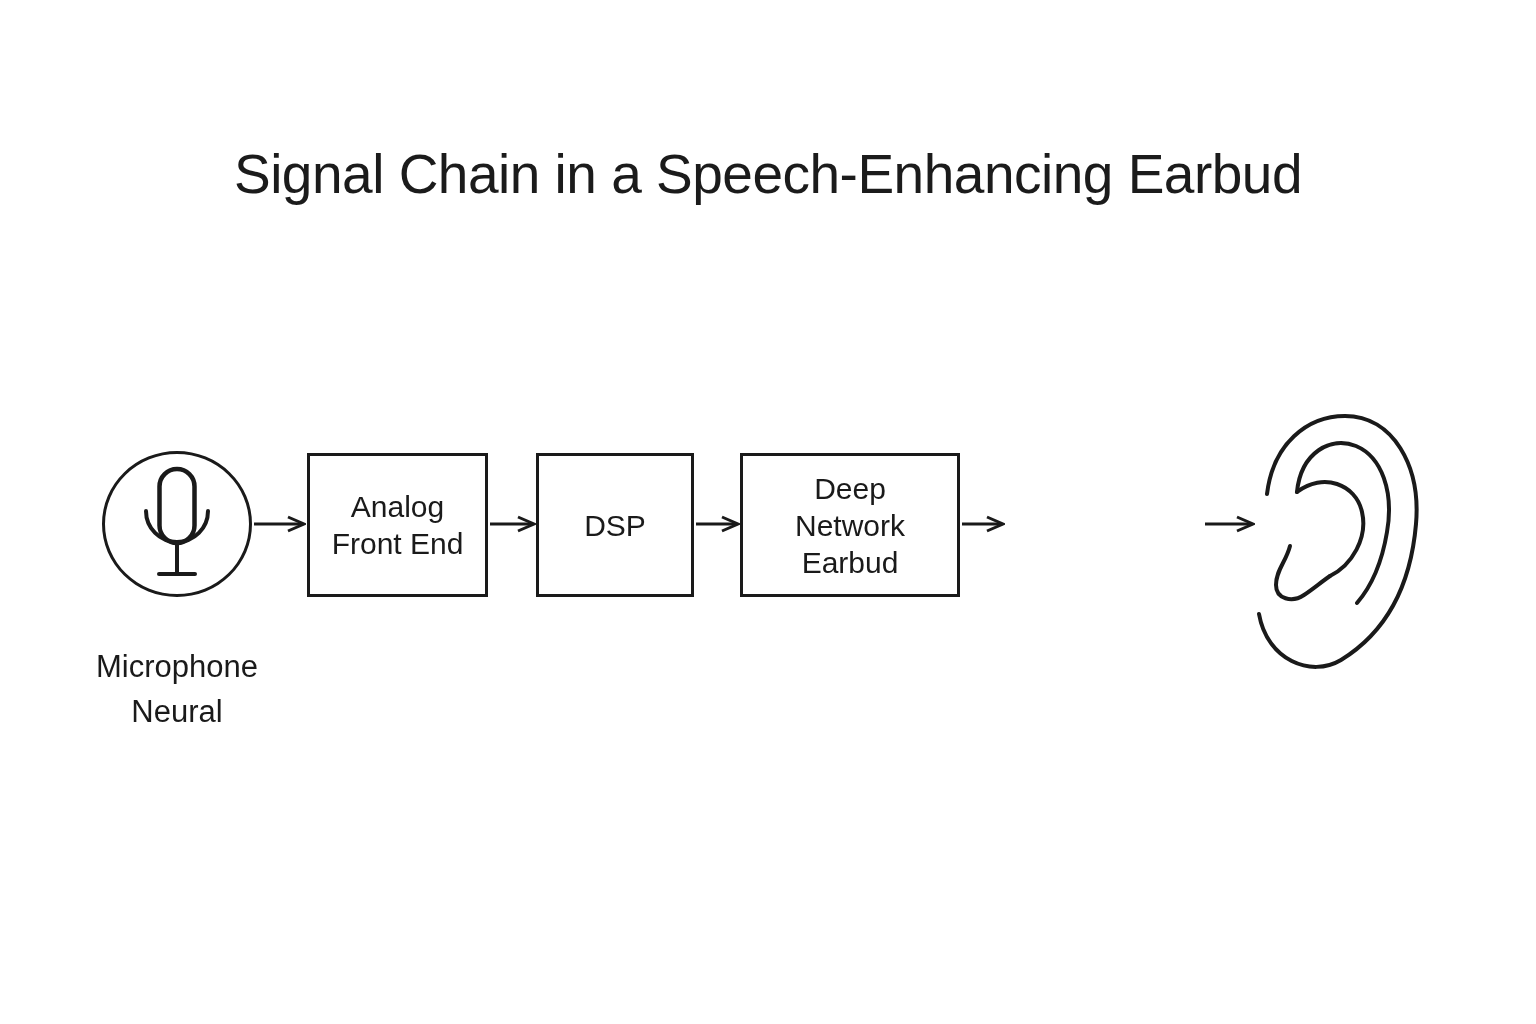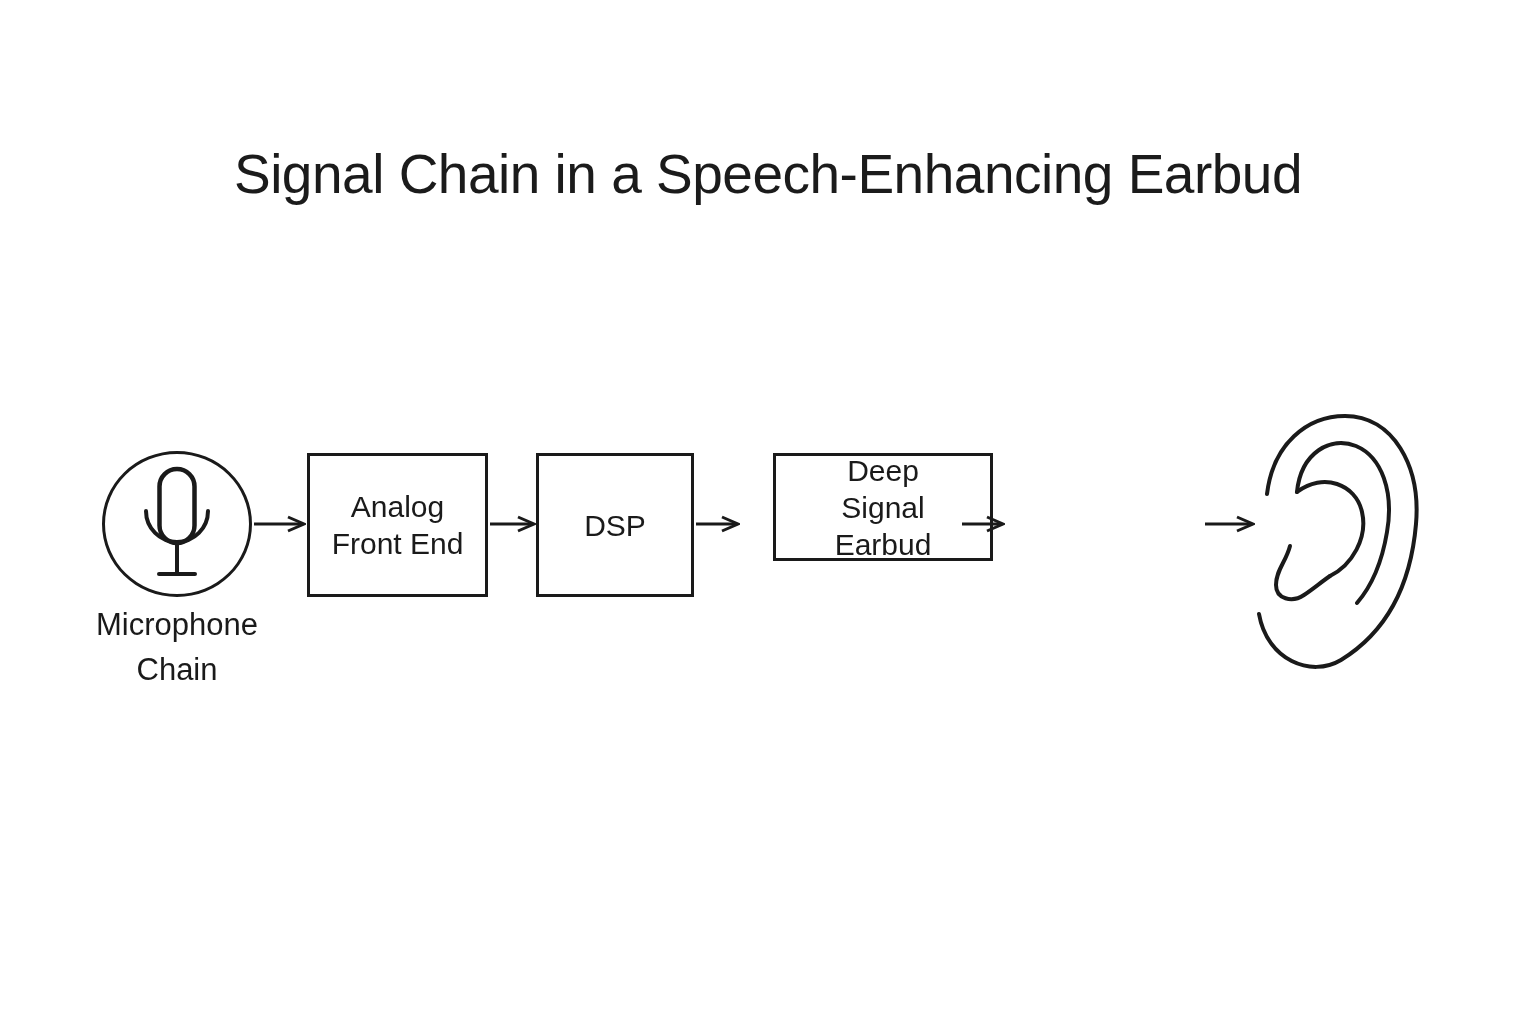--- a/index.html
+++ b/index.html
@@ -51,21 +51,21 @@
     height: 146px;
     border: 3px solid #1a1a1a;
     border-radius: 50%;
     background: #ffffff;
   }
   .mic-circle svg { position: absolute; left: 0; top: 0; }
 
   .mic-label {
     position: absolute;
     left: 37px;
-    top: 570px;
+    top: 612px;
     width: 280px;
     text-align: center;
     font-size: 31px;
     line-height: 45px;
     color: #1a1a1a;
   }
   .mic-label span { display: block; }
 
   .arrow-layer, .ear-wrap {
     position: absolute;
@@ -84,35 +84,35 @@
   <div class="mic-circle">
     <svg width="144" height="140" viewBox="0 0 144 140" fill="none" stroke="#1a1a1a" stroke-linecap="round">
       <rect x="54.5" y="15" width="35" height="74" rx="17.5" stroke-width="4.5"></rect>
       <path d="M 41 57 A 31 31 0 0 0 103 57" stroke-width="4"></path>
       <line x1="72" y1="88" x2="72" y2="120" stroke-width="4"></line>
       <line x1="54" y1="120" x2="90" y2="120" stroke-width="4"></line>
     </svg>
   </div>
   <div class="mic-label">
     <span>Microphone</span>
-    <span>Chain</span>
+    <span>Neural</span>
   </div>
 
   <div class="node-box" style="left:307px; top:421px; width:181px; height:144px;">
     <span>Analog</span>
     <span>Front End</span>
   </div>
 
   <div class="node-box" style="left:536px; top:421px; width:158px; height:144px;">
     <span>DSP</span>
   </div>
 
-  <div class="node-box" style="left:773px; top:421px; width:220px; height:108px;">
+  <div class="node-box" style="left:740px; top:421px; width:220px; height:144px;">
     <span>Deep</span>
-    <span>Signal</span>
+    <span>Network</span>
     <span>Earbud</span>
   </div>
 
 
   <div class="ear-wrap">
     <svg width="172" height="262" viewBox="0 0 172 262" fill="none" stroke="#1a1a1a" stroke-width="4" stroke-linecap="round">
       <path d="M 14 84 C 20 34, 54 6, 92 6 C 140 6, 168 56, 163 114 C 157 184, 127 226, 88 250 C 58 268, 14 250, 6 204"></path>
       <path d="M 44 82 C 48 42, 78 26, 103 36 C 129 47, 141 82, 134 122 C 128 158, 117 178, 104 193"></path>
       <path d="M 44 82 C 70 62, 103 74, 109 102 C 115 128, 99 155, 77 166"></path>
       <path d="M 37 136 C 33 152, 23 160, 23 175 C 23 189, 39 193, 51 185 C 60 179, 67 173, 77 166"></path>

